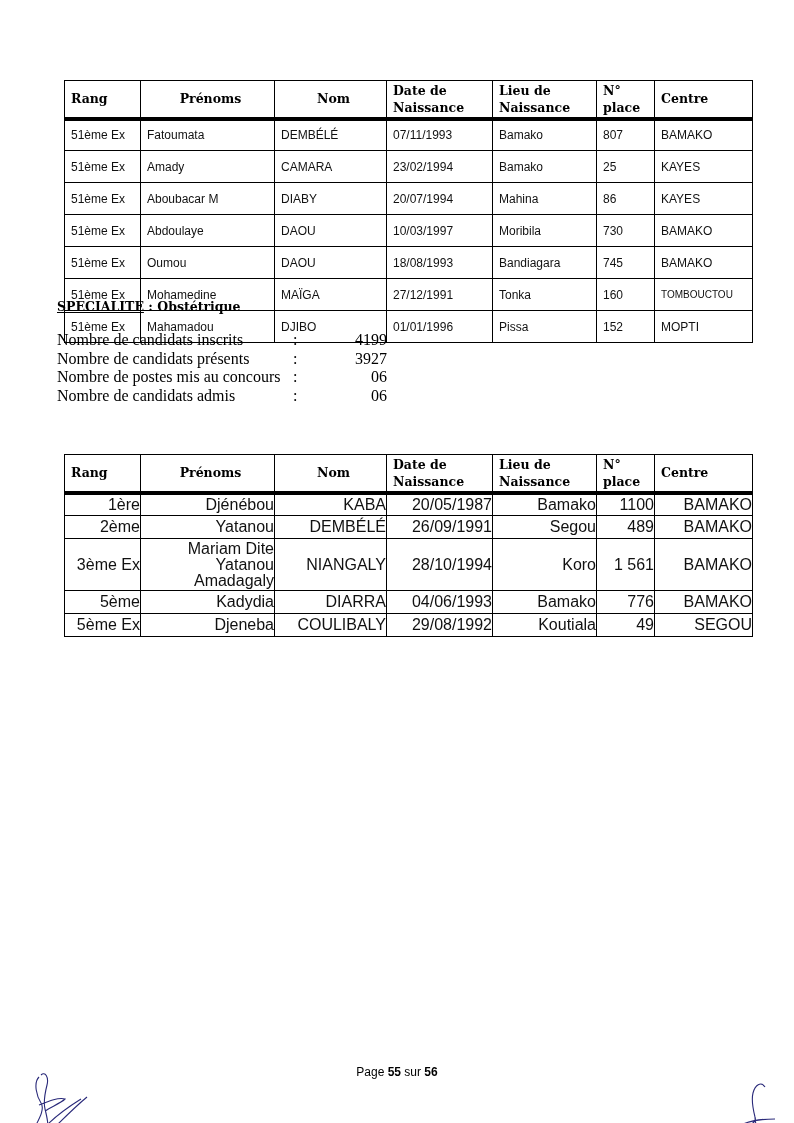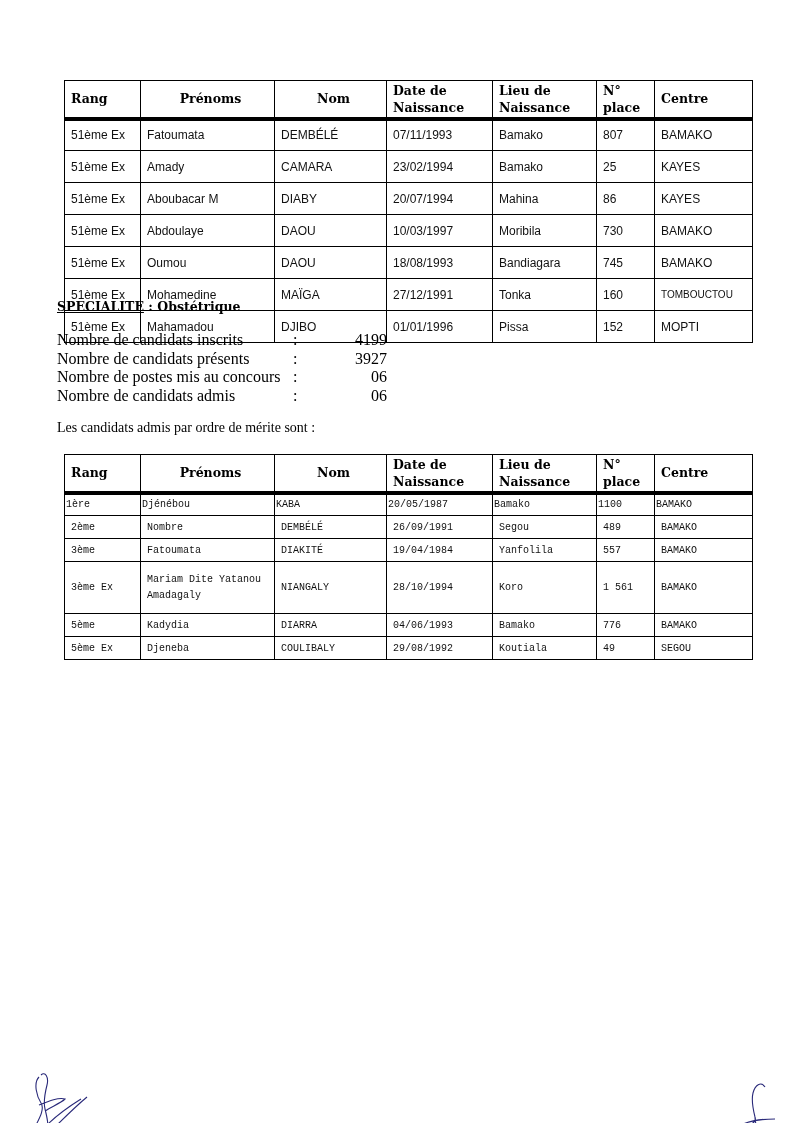--- a/index.html
+++ b/index.html
@@ -17,21 +17,21 @@
   #t1 { left: 64px; top: 56px; width: 688px; border: 1.5px solid #000; }
   #t1 thead tr { height: 38px; }
   #t1 tbody tr { height: 32px; }
   #t1 td { font-family: "Liberation Sans", sans-serif; font-size: 12px; color: #111; }
   #t1 td.small { font-size: 10px; }
 
   #t2 { left: 64px; top: 430px; width: 688px; border: 1.5px solid #000; }
   #t2 thead tr { height: 38px; }
   #t2 tbody tr { height: 23px; }
   #t2 tbody tr.tall { height: 52px; }
-  #t2 td { font-family: Liberation Mono, monospace; font-size: 10px; color: #111; }
+  #t2 td { font-family: Liberation Sans, sans-serif; font-size: 16px; color: #111; text-align: right; }
   #t2 td.wrap { white-space: normal; line-height: 16px; }
   #t2 tr.first td { padding-left: 1px; }
   #t2 tr.indent td { padding-left: 6px; }
 
   .spec-title { position: absolute; left: 57px; top: 275px; font-family: "DejaVu Serif", serif; font-size: 12.5px; font-weight: bold; }
   .spec-title .u { text-decoration: underline; }
 
   .stats { position: absolute; left: 57px; top: 307px; font-family: "Liberation Serif", serif; font-size: 16px; }
   .stat-row { position: relative; height: 18.5px; width: 330px; }
   .stat-label { position: absolute; left: 0; top: 0; }
@@ -161,21 +161,20 @@
       <span class="stat-colon">:</span>
       <span class="stat-value">06</span>
     </div>
     <div class="stat-row pad">
       <span class="stat-label">Nombre de candidats admis</span>
       <span class="stat-colon">:</span>
       <span class="stat-value">06</span>
     </div>
   </div>
 
-  <div class="intro">Les candidats admis par ordre de mérite sont :</div>
 
   <table class="res" id="t2">
     <colgroup>
       <col style="width:76px">
         <col style="width:134px">
         <col style="width:112px">
         <col style="width:106px">
         <col style="width:104px">
         <col style="width:58px">
         <col style="width:98px">
@@ -196,34 +195,25 @@
         <td>1ère</td>
         <td>Djénébou</td>
         <td>KABA</td>
         <td>20/05/1987</td>
         <td>Bamako</td>
         <td>1100</td>
         <td>BAMAKO</td>
       </tr>
       <tr class="indent">
         <td>2ème</td>
-        <td>Nombre</td>
+        <td>Yatanou</td>
         <td>DEMBÉLÉ</td>
         <td>26/09/1991</td>
         <td>Segou</td>
         <td>489</td>
-        <td>BAMAKO</td>
-      </tr>
-      <tr class="indent">
-        <td>3ème</td>
-        <td>Fatoumata</td>
-        <td>DIAKITÉ</td>
-        <td>19/04/1984</td>
-        <td>Yanfolila</td>
-        <td>557</td>
         <td>BAMAKO</td>
       </tr>
       <tr class="indent tall">
         <td>3ème Ex</td>
         <td class="wrap">Mariam Dite Yatanou Amadagaly</td>
         <td>NIANGALY</td>
         <td>28/10/1994</td>
         <td>Koro</td>
         <td>1 561</td>
         <td>BAMAKO</td>
@@ -242,20 +232,23 @@
         <td>Djeneba</td>
         <td>COULIBALY</td>
         <td>29/08/1992</td>
         <td>Koutiala</td>
         <td>49</td>
         <td>SEGOU</td>
       </tr>
     </tbody>
   </table>
 
+  <div class="footer">
+    <span>Page </span><b>55</b><span> sur </span><b>56</b>
+  </div>
 
   <svg class="sig" id="sig-left" viewBox="0 0 70 70">
     <path d="M14 8 C8 14, 12 28, 16 34 C20 40, 14 50, 10 58 C8 64, 16 62, 22 56 C30 48, 40 40, 56 30
              M16 6 C20 2, 24 8, 22 16 C20 24, 18 32, 20 40 C22 48, 24 56, 22 66
              M14 36 C24 32, 34 28, 40 30 C36 34, 26 38, 20 42
              M30 58 C40 48, 50 38, 62 28" fill="none" stroke="#2a2a7a" stroke-width="1.1"></path>
   </svg>
   <svg class="sig" id="sig-right" viewBox="0 0 45 55">
     <path d="M30 8 C26 2, 20 6, 18 14 C16 22, 18 30, 20 38 C22 44, 16 46, 6 46 C14 42, 28 40, 40 40
              M20 38 C20 44, 22 48, 24 50" fill="none" stroke="#2a2a7a" stroke-width="1.1"></path>

